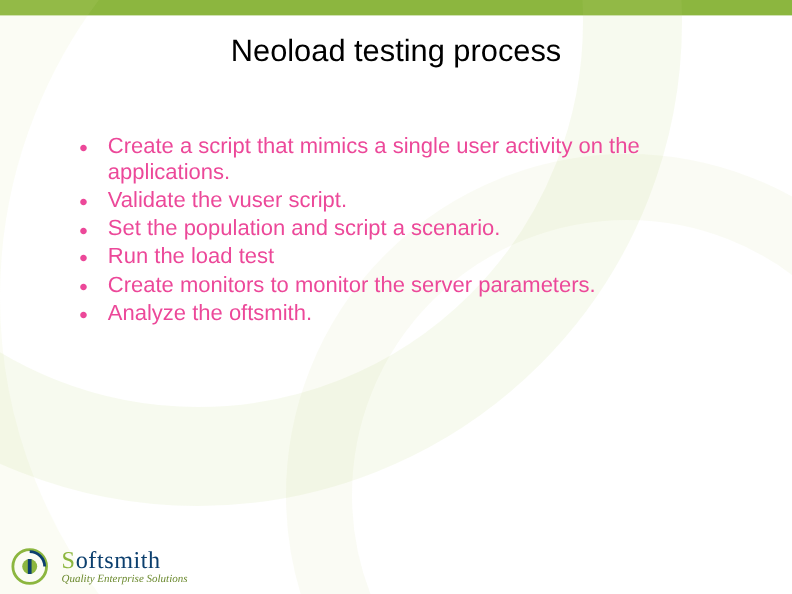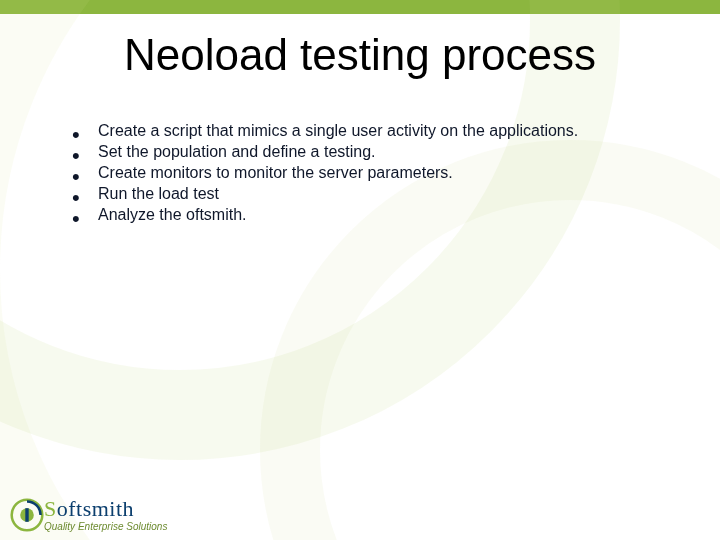--- a/index.html
+++ b/index.html
@@ -7,51 +7,52 @@
 
   
   .topbar{position:absolute;top:0;left:0;right:0;height:14px;background:#8cb63f}
 
   
   .arc{position:absolute;border:90px solid rgba(140,182,63,0.09);border-radius:50%;width:700px;height:700px;pointer-events:none}
   .arc.a1{top:-420px;left:-260px;border-color:rgba(190,210,120,0.12)}
   .arc.a2{top:-300px;left:-120px;width:900px;height:900px;border-width:120px;border-color:rgba(215,225,150,0.10)}
   .arc.a3{top:140px;left:260px;width:500px;height:500px;border-width:60px;border-color:rgba(190,205,110,0.08)}
 
-  .title{position:absolute;top:30px;left:0;right:0;text-align:center;font-size:44px;color:#000}
+  .title{position:absolute;top:30px;left:0;right:0;text-align:center;font-size:28px;color:#000}
 
-  .bullets{position:absolute;top:122px;left:68px;right:60px;font-size:16px;color:#0f172a;line-height:1.18}
+  .bullets{position:absolute;top:122px;left:68px;right:60px;font-size:20px;color:#ec4899;line-height:1.18}
   .bullets ul{margin:0;padding:0;list-style:none}
   .bullets li{position:relative;padding-left:30px;margin:0 0 2px 0}
   .bullets li::before{content:"\2022";position:absolute;left:4px;top:0;font-size:22px}
 
-  .logo{position:absolute;left:10px;bottom:8px;display:flex;align-items:flex-end;gap:0}
+  .logo{position:absolute;left:10px;bottom:8px;display:flex;align-items:flex-end;gap:12px}
   .logo .mark{width:34px;height:34px}
   .logo .txt{display:flex;flex-direction:column;line-height:1}
   .logo .name{font-family:Georgia,'Times New Roman',serif;font-size:22px;color:#0c3f6e;letter-spacing:.5px}
   .logo .name .accent{color:#8cb63f}
-  .logo .tag{font-family:Liberation Sans, sans-serif;font-style:italic;font-size:10px;color:#6c8a2f;margin-top:2px}
+  .logo .tag{font-family:Liberation Serif, serif;font-style:italic;font-size:10px;color:#6c8a2f;margin-top:2px}
 </style>
 </head>
 <body>
 
 <div class="slide">
   <div class="topbar"></div>
   <div class="arc a1"></div>
   <div class="arc a2"></div>
   <div class="arc a3"></div>
 
   <div class="title">Neoload testing process</div>
 
   <div class="bullets">
     <ul>
       <li>Create a script that mimics a single user activity on the applications.</li>
-      <li>Set the population and define a testing.</li>
+      <li>Validate the vuser script.</li>
+      <li>Set the population and script a scenario.</li>
+      <li>Run the load test</li>
       <li>Create monitors to monitor the server parameters.</li>
-      <li>Run the load test</li>
       <li>Analyze the oftsmith.</li>
     </ul>
   </div>
 
   <div class="logo">
     <svg class="mark" viewBox="0 0 40 40">
       <circle cx="20" cy="20" r="18" fill="none" stroke="#8cb63f" stroke-width="3"></circle>
       <path d="M20 4 A16 16 0 0 1 36 20" fill="none" stroke="#0c3f6e" stroke-width="3"></path>
       <circle cx="20" cy="20" r="8" fill="#8cb63f"></circle>
       <rect x="18" y="12" width="4" height="16" fill="#0c3f6e"></rect>

